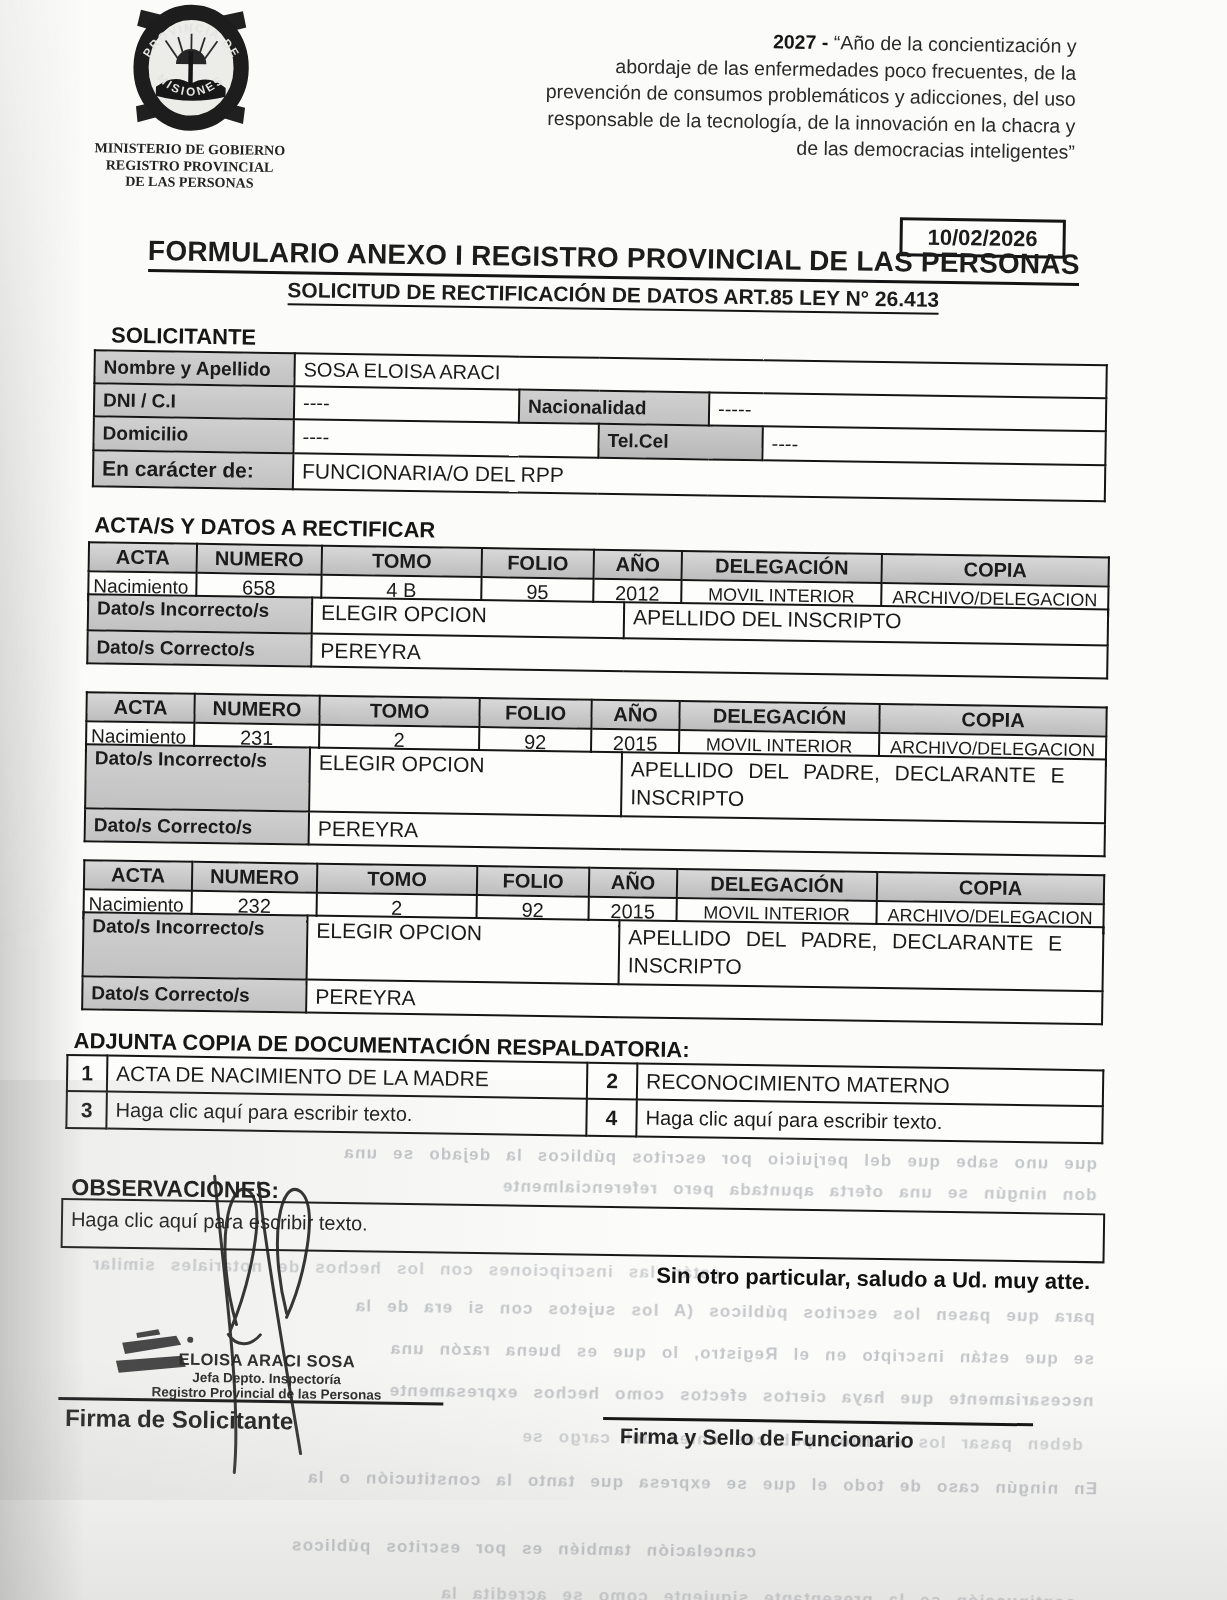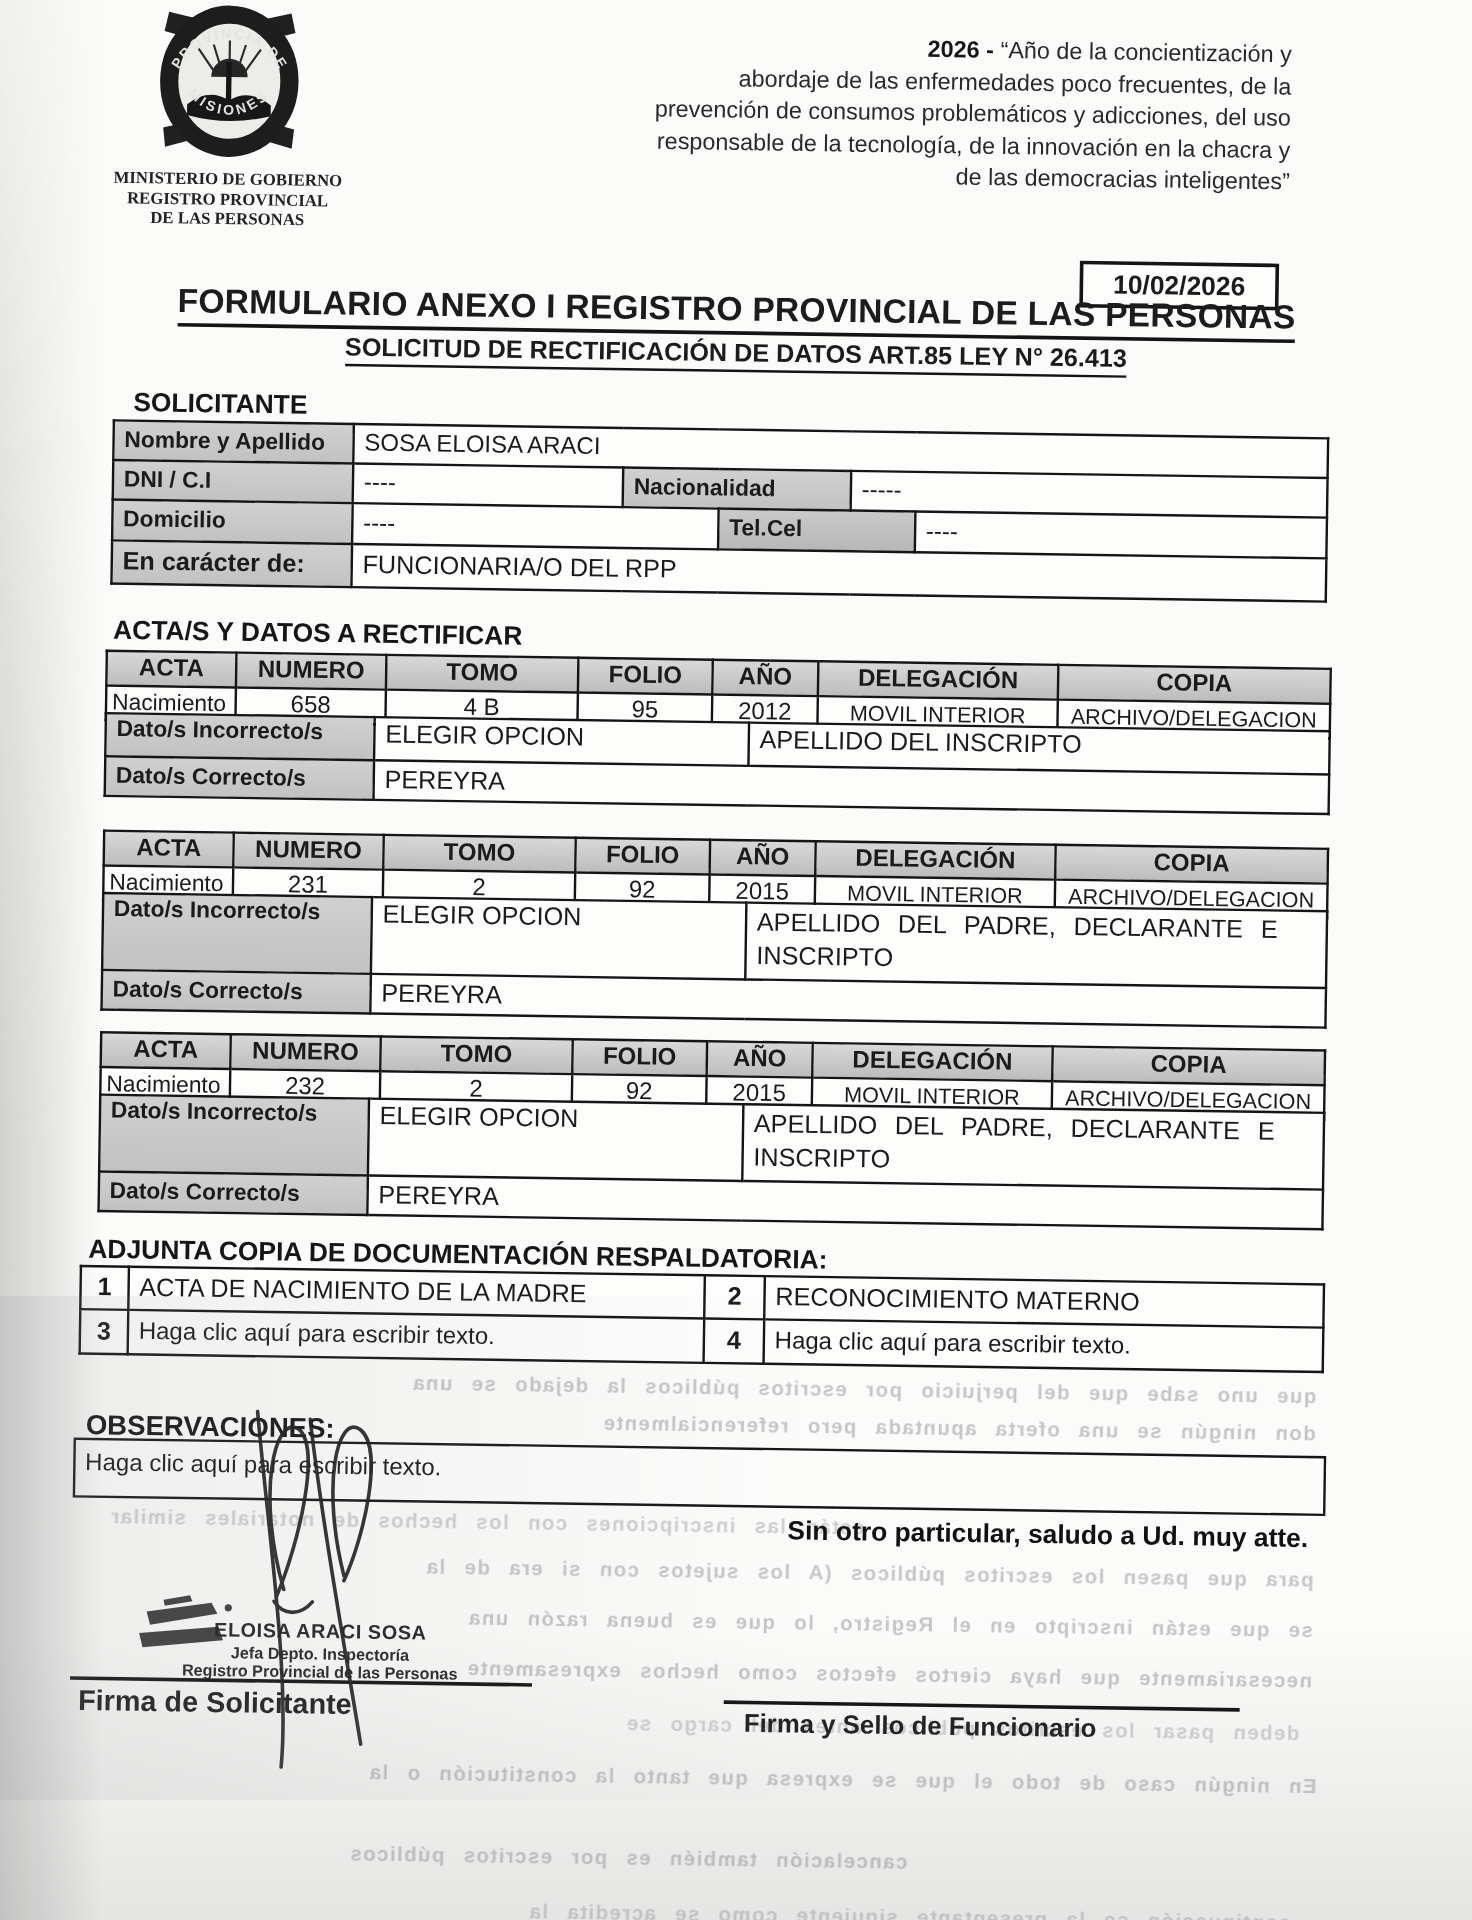--- a/index.html
+++ b/index.html
@@ -136,21 +136,21 @@
       </text>
     </svg>
     <div class="ministry">
       <div>MINISTERIO DE GOBIERNO</div>
       <div>REGISTRO PROVINCIAL</div>
       <div>DE LAS PERSONAS</div>
     </div>
   </div>
 
   <div class="abs quote">
-    <div><b>2026 - </b><span>“Año de la concientización y</span></div>
+    <div><b>2027 - </b><span>“Año de la concientización y</span></div>
     <div>abordaje de las enfermedades poco frecuentes, de la</div>
     <div>prevención de consumos problemáticos y adicciones, del uso</div>
     <div>responsable de la tecnología, de la innovación en la chacra y</div>
     <div>de las democracias inteligentes”</div>
   </div>
 
   <div class="abs datebox">10/02/2026</div>
 
   <div class="abs title"><span>FORMULARIO ANEXO I REGISTRO PROVINCIAL DE LAS PERSONAS</span></div>
   <div class="abs subtitle"><span>SOLICITUD DE RECTIFICACIÓN DE DATOS ART.85 LEY N° 26.413</span></div>

